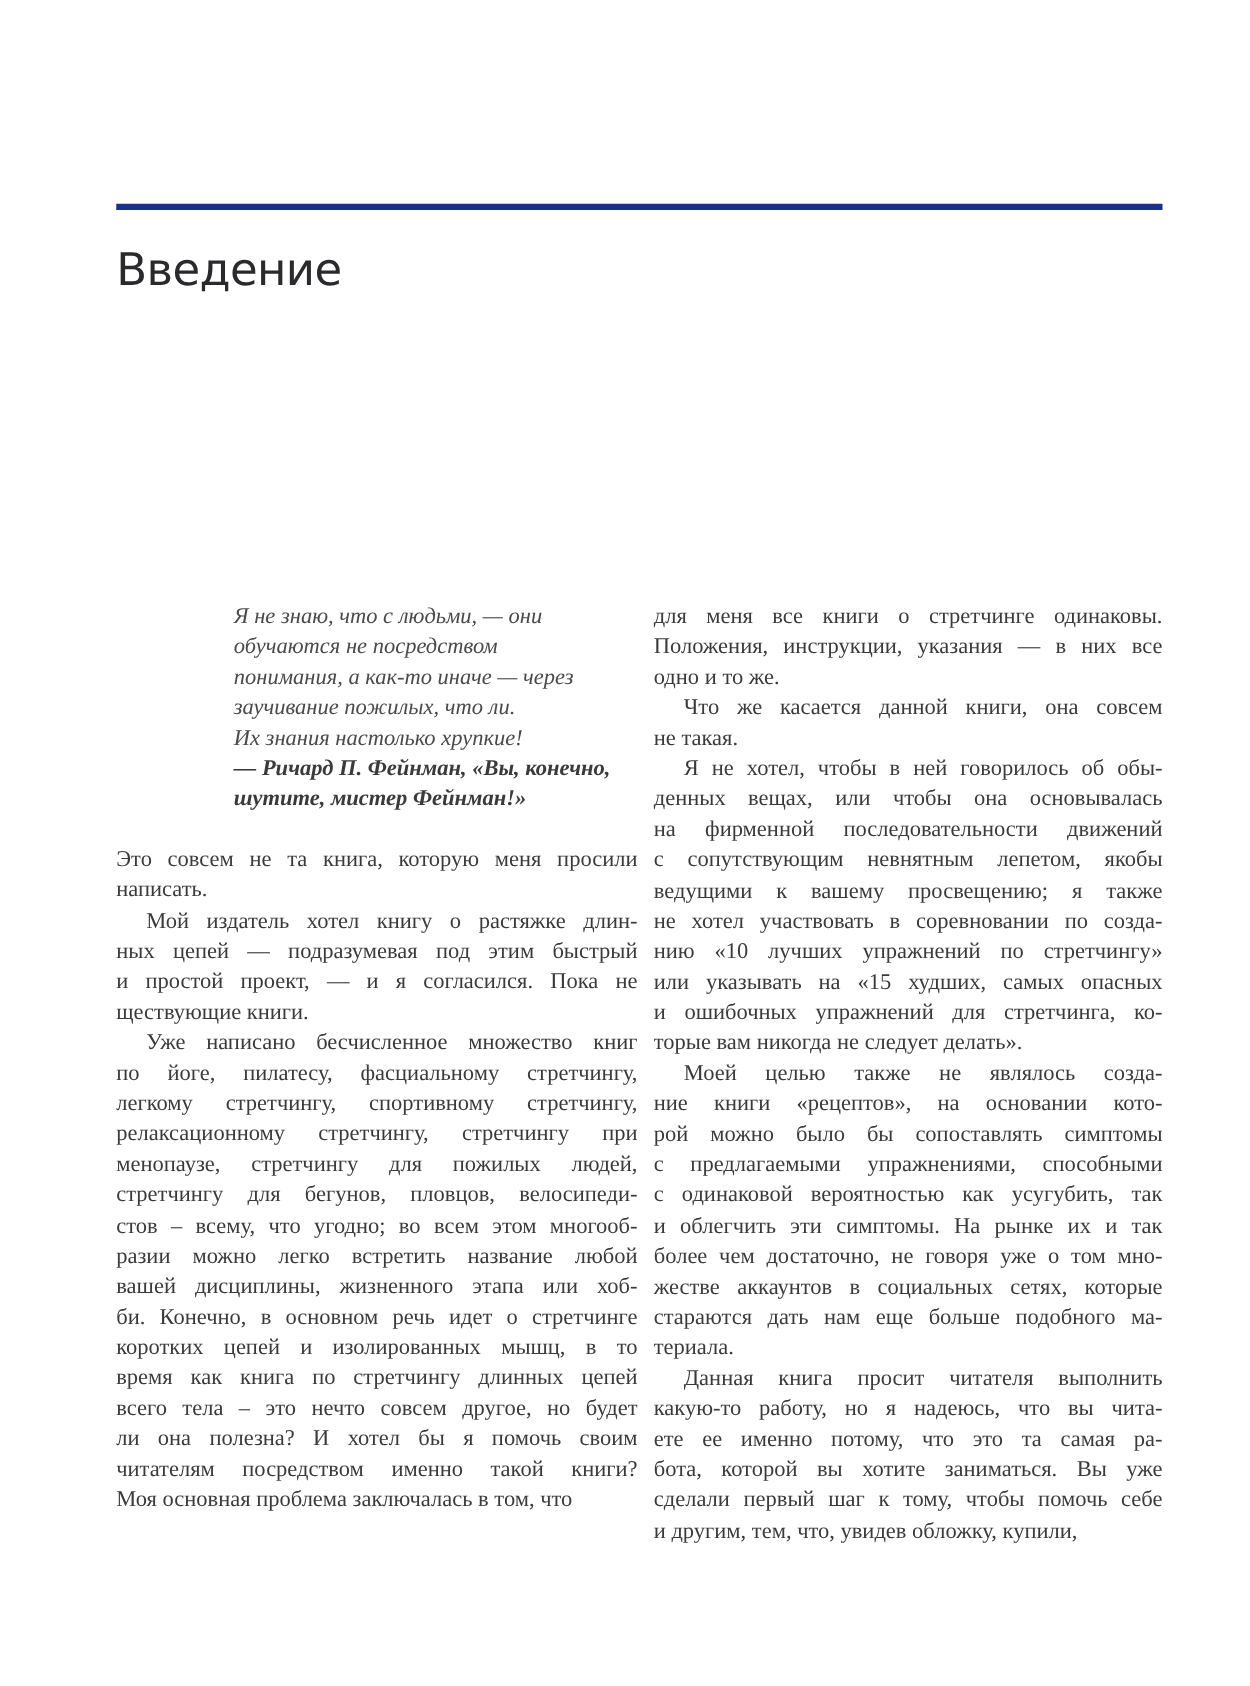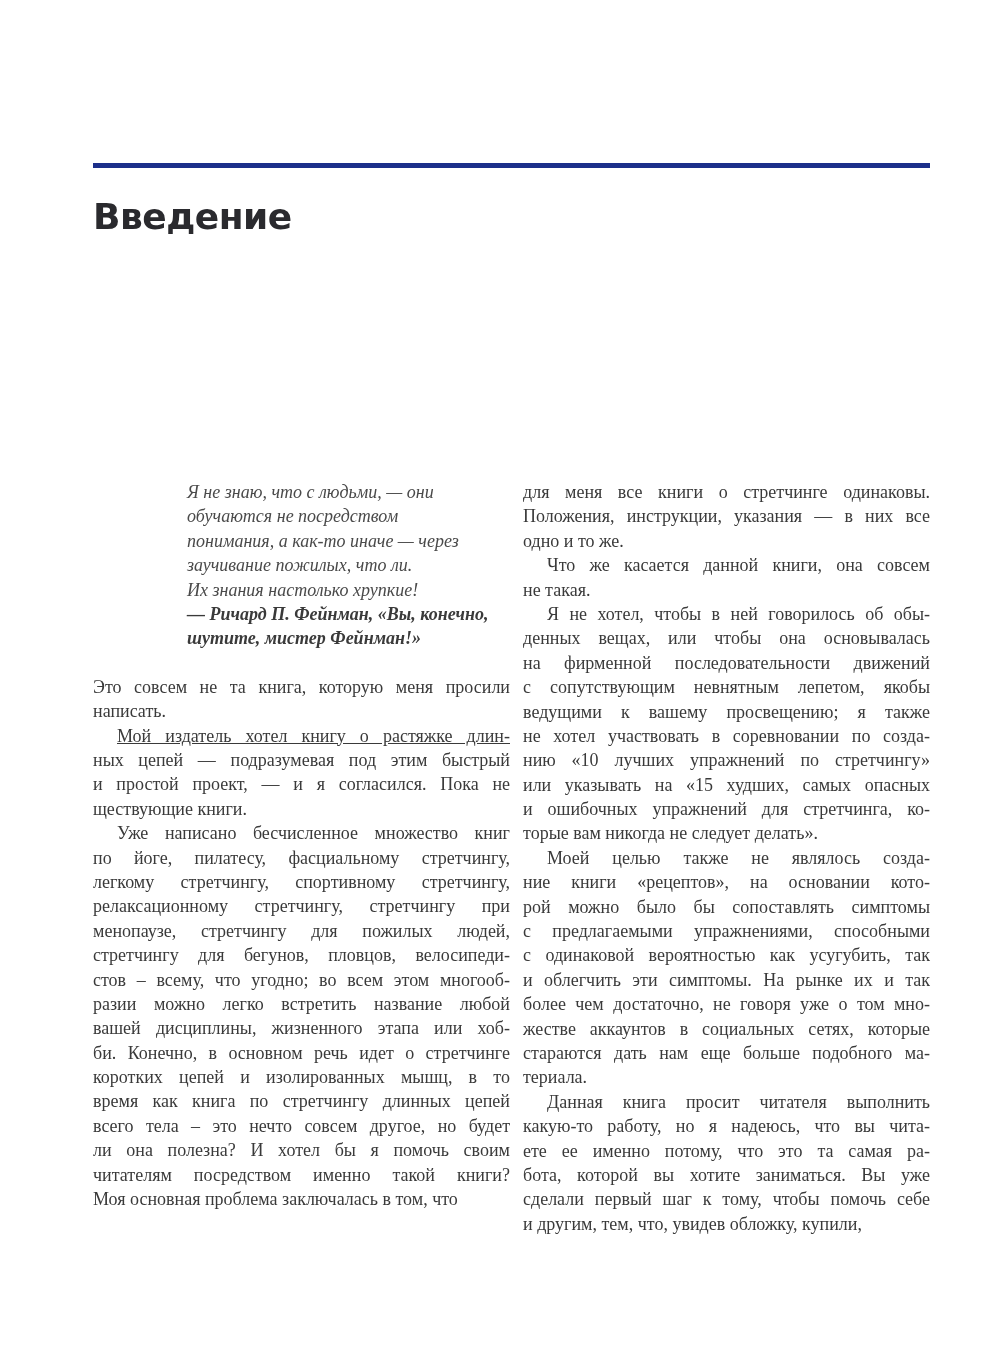--- a/index.html
+++ b/index.html
@@ -4,21 +4,21 @@
   <style>
     html, body { margin: 0; padding: 0; background: #ffffff; }
     body { width: 1000px; height: 1349px; position: relative; overflow: hidden; }
     .page { position: absolute; left: 0; top: 0; width: 1000px; height: 1349px; }
     .rule {
       position: absolute; left: 93px; top: 163px; width: 837px; height: 5px;
       background: #1c2f8a;
     }
     .chapter-title {
       position: absolute; left: 93px; top: 196px; margin: 0;
-      font-family: "DejaVu Sans", sans-serif; font-weight: bold;
+      font-family: "DejaVu Sans", sans-serif; font-weight: normal;
       font-size: 36px; letter-spacing: -0.5px; color: #2a2a2e;
     }
     .col {
       position: absolute; top: 480px;
       font-family: "Liberation Serif", serif; font-size: 18px;
       line-height: 24.4px; color: #3a3a3a;
       text-align: justify;
     }
     .col-left { left: 93px; width: 417px; }
     .col-right { left: 523px; width: 407px; }
@@ -49,21 +49,21 @@
       <span class="line">Их знания настолько хрупкие!</span>
       <span class="line attribution">— Ричард П. Фейнман, «Вы, конечно,</span>
       <span class="line attribution">шутите, мистер Фейнман!»</span>
     </div>
     <div id="left-paras">
         <div class="para">
           <span class="jl">Это совсем не та книга, которую меня просили</span>
           <span class="ll">написать.</span>
         </div>
         <div class="para">
-          <span class="jl" style="padding-left: 24px; text-decoration: underline;">Мой издатель хотел книгу о растяжке длин-</span>
+          <span class="jl" style="padding-left: 24px;">Мой издатель хотел книгу о растяжке длин-</span>
           <span class="jl">ных цепей — подразумевая под этим быстрый</span>
           <span class="jl">и простой проект, — и я согласился. Пока не</span>
           <span class="ll">ществующие книги.</span>
         </div>
         <div class="para">
           <span class="jl" style="padding-left: 24px;">Уже написано бесчисленное множество книг</span>
           <span class="jl">по йоге, пилатесу, фасциальному стретчингу,</span>
           <span class="jl">легкому стретчингу, спортивному стретчингу,</span>
           <span class="jl">релаксационному стретчингу, стретчингу при</span>
           <span class="jl">менопаузе, стретчингу для пожилых людей,</span>

